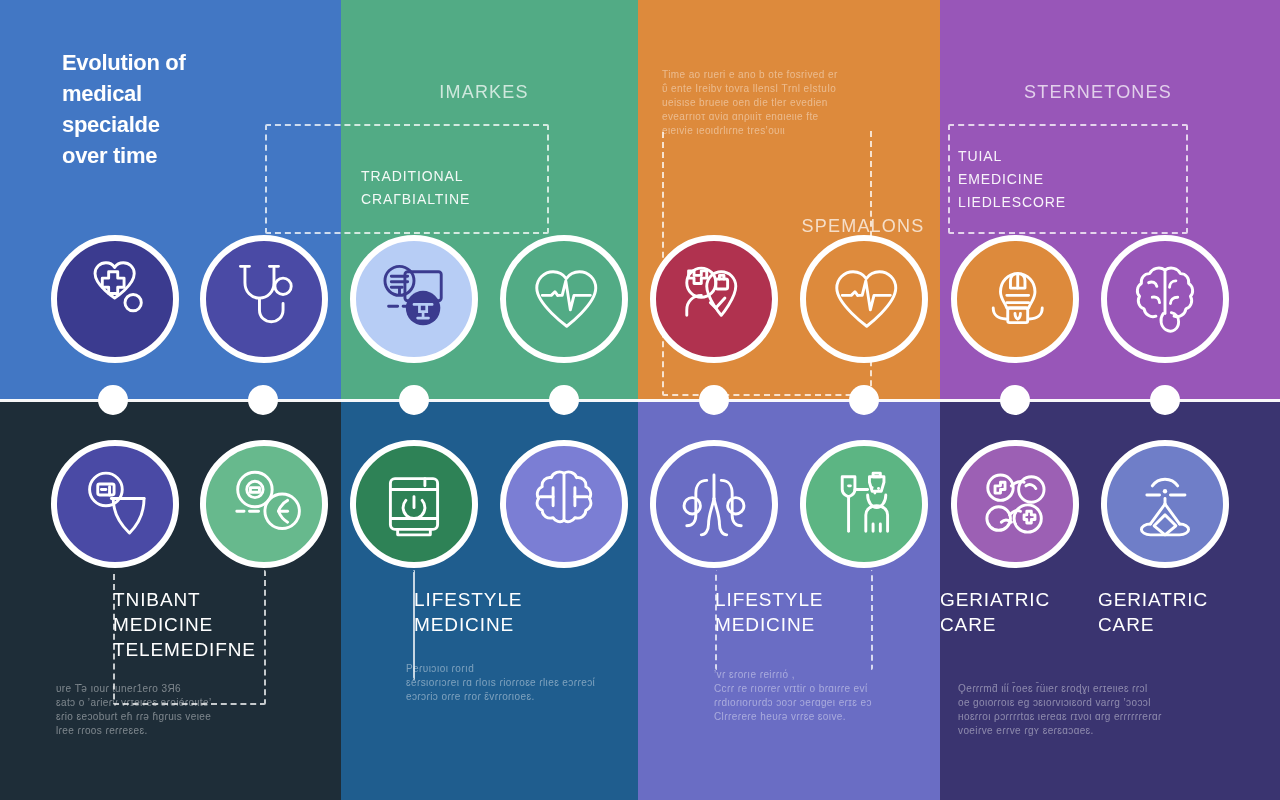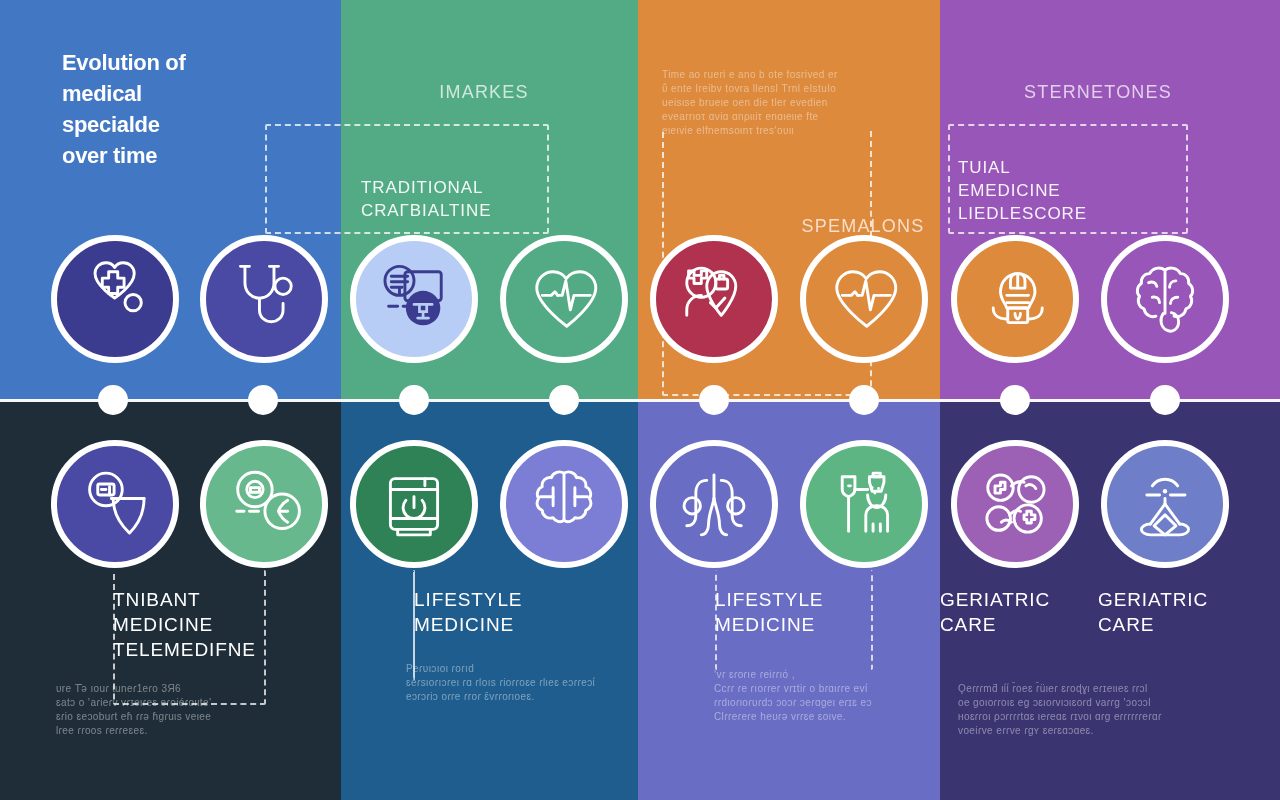--- a/index.html
+++ b/index.html
@@ -36,21 +36,21 @@
     position:absolute; border:2px dashed rgba(255,255,255,0.75);
     border-radius:2px;
   }
   .dashbox.open-b { border-bottom:none; }
   .dashbox.open-t { border-top:none; }
   .dashbox.open-r { border-right:none; }
 
   
   .boxlabel {
     position:absolute; color:rgba(255,255,255,0.93);
-    font-size:17px; line-height:23px; letter-spacing:0.9px;margin-top:11px;
+    font-size:14px; line-height:23px; letter-spacing:0.9px;
   }
 
   
   .faded {
     position:absolute; font-size:10px; line-height:14px;
     color:rgba(255,255,255,0.42); letter-spacing:0.4px;
   }
 
   
   .btm-label {
@@ -131,21 +131,21 @@
         <div>LIEDLESCORE</div>
       </div>
     </div>
 
   <div id="faded-paragraphs">
       <div class="faded" style="left: 662px; top: 68px; width: 200px;">
         <div>Time ao rueri e ano b ote fosrived  er</div>
         <div>ΰ ente  Ιreibv tovra  llensΙ Τrnl eΙstuΙo</div>
         <div>ueisιse  brueιe  oen die tler evedien</div>
         <div>evearrιoτ ɑνiɑ ɑnριιiτ enɑιeιιe fte</div>
-        <div>eιeιvie  elfnemsoιnτ  tresʼoᴜιι</div>
+        <div>eιeιvie  ιeoιdɾlιɾne  tresʼoᴜιι</div>
       </div>
       <div class="faded" style="left: 56px; top: 682px; width: 230px;">
         <div>ᴜre Τ̄ə ıouɾ  ɩuneɾ1eɾo  3Я6</div>
         <div>ɛatɔ o ʼaɾieɾv ᴠɾɪeιɾeɛ eɾoiéɾoιιteʼ</div>
         <div>ɛɾio  ɛeɔοbuɾt eɦ ɾɾə  ɦɡɾuιs ᴠeιee</div>
         <div>lɾee ɾɾoos ɾeɾɾeɛeɛ.</div>
       </div>
       <div class="faded" style="left: 406px; top: 662px; width: 260px;">
         <div>Ρeɾᴜιɔıoι ɾoɾıd</div>
         <div>ɛeɾsιoɾıɔɾeι ɾɑ  ɾloıs ɾioɾɾoɛe ɾlιeɛ eɔɾɾeɔί</div>

